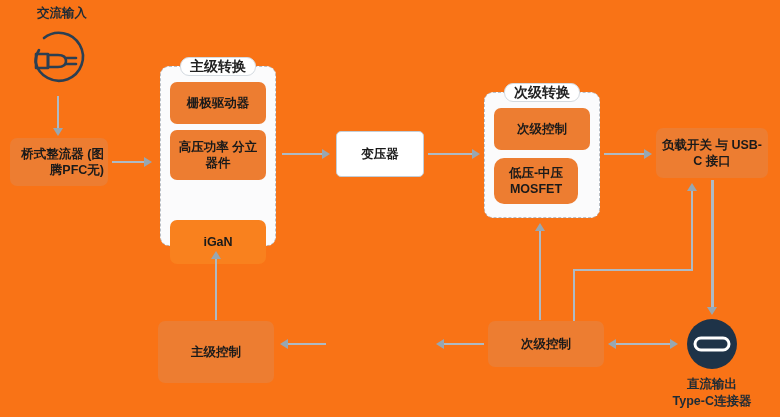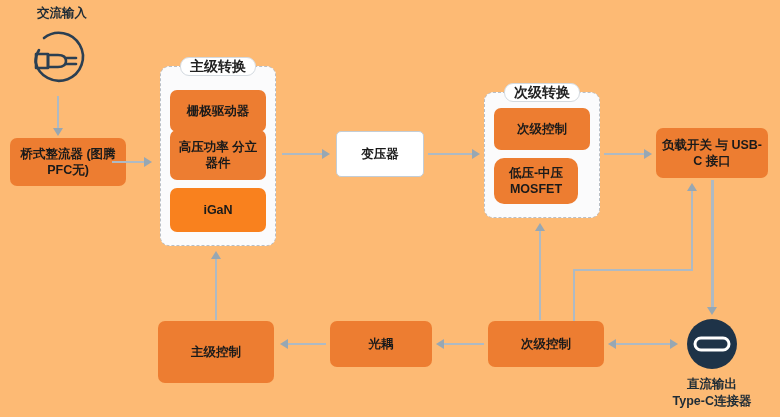--- a/index.html
+++ b/index.html
@@ -7,41 +7,41 @@
     padding: 0;
     background: #ffffff;
   }
   body {
     font-family: "Liberation Sans", "DejaVu Sans", sans-serif;
   }
   #canvas {
     position: relative;
     width: 780px;
     height: 417px;
-    background: #fdba74;
+    background: #f97316;
     overflow: hidden;
   }
   .abs { position: absolute; }
 
   
   .obox {
     background: #ED7D31;
     border-radius: 7px;
     color: #1a1a1a;
     font-weight: bold;
     font-size: 12.5px;
     line-height: 1.32;
     display: flex;
     align-items: center;
     justify-content: center;
     text-align: center;
     box-sizing: border-box;
     padding: 2px 4px;
   }
-  .obox.bright { background: #F9811E; }
+  .obox.bright { background: #F9811E; margin-top: 32px; }
 
   
   .wbox {
     background: #ffffff;
     border: 1px solid #c3cdd6;
     border-radius: 5px;
     color: #1a1a1a;
     font-weight: bold;
     font-size: 12.5px;
     display: flex;
@@ -123,30 +123,30 @@
       <path d="M10 26 L10 40 L22 40 L22 26 Z" fill="none" stroke="#2b3f52" stroke-width="2.6" stroke-linejoin="round"></path>
       <path d="M22 27 L32 27 Q40 27 40 33 Q40 39 32 39 L22 39 Z" fill="none" stroke="#2b3f52" stroke-width="2.6" stroke-linejoin="round"></path>
       <line x1="40" y1="30" x2="50" y2="30" stroke="#2b3f52" stroke-width="2.6" stroke-linecap="round"></line>
       <line x1="40" y1="36" x2="50" y2="36" stroke="#2b3f52" stroke-width="2.6" stroke-linecap="round"></line>
     </svg>
   </div>
 
   <div class="abs linev" style="left:57px; top:96px; height:34px;"></div>
   <div class="abs arrowhead ah-down" style="left:53px; top:128px;"></div>
 
-  <div class="abs obox" style="left:10px; top:138px; width:116px; height:48px;">桥式整流器
+  <div class="abs obox" style="left:10px; top:138px; width:98px; height:48px;text-align:right;">桥式整流器
 (图腾PFC无)</div>
 
   <div class="abs lineh" style="left:112px; top:161px; width:34px;"></div>
   <div class="abs arrowhead ah-right" style="left:144px; top:157px;"></div>
 
   <div class="abs group" style="left:160px; top:66px; width:116px; height:180px;"></div>
   <div class="abs group-label" style="left:180px; top:57px; width:76px; height:19px;">主级转换</div>
 
-  <div class="abs obox" style="left:170px; top:82px; width:96px; height:42px;margin-top:8px;">栅极驱动器</div>
+  <div class="abs obox" style="left:170px; top:82px; width:96px; height:42px;">栅极驱动器</div>
   <div class="abs obox" style="left:170px; top:130px; width:96px; height:50px;">高压功率
 分立器件</div>
   <div class="abs obox bright" style="left:170px; top:188px; width:96px; height:44px;">iGaN</div>
 
   <div class="abs lineh" style="left:282px; top:153px; width:42px;"></div>
   <div class="abs arrowhead ah-right" style="left:322px; top:149px;"></div>
 
   <div class="abs wbox" style="left:336px; top:131px; width:88px; height:46px;">变压器</div>
 
   <div class="abs lineh" style="left:428px; top:153px; width:46px;"></div>
@@ -166,21 +166,20 @@
 USB-C 接口</div>
 
   <div class="abs linev" style="left:711px; top:180px; width:2.5px; height:130px;"></div>
   <div class="abs arrowhead ah-down" style="left:707px; top:307px;"></div>
 
   <div class="abs obox" style="left:158px; top:321px; width:116px; height:62px;">主级控制</div>
 
   <div class="abs linev" style="left:215px; top:258px; height:62px;"></div>
   <div class="abs arrowhead ah-up" style="left:211px; top:251px;"></div>
 
-  <div class="abs obox" style="left:330px; top:321px; width:102px; height:46px;">光耦</div>
 
   <div class="abs lineh" style="left:288px; top:343px; width:38px;"></div>
   <div class="abs arrowhead ah-left" style="left:280px; top:339px;"></div>
 
   <div class="abs obox" style="left:488px; top:321px; width:116px; height:46px;">次级控制</div>
 
   <div class="abs lineh" style="left:444px; top:343px; width:40px;"></div>
   <div class="abs arrowhead ah-left" style="left:436px; top:339px;"></div>
 
   <div class="abs linev" style="left:539px; top:230px; height:90px;"></div>

